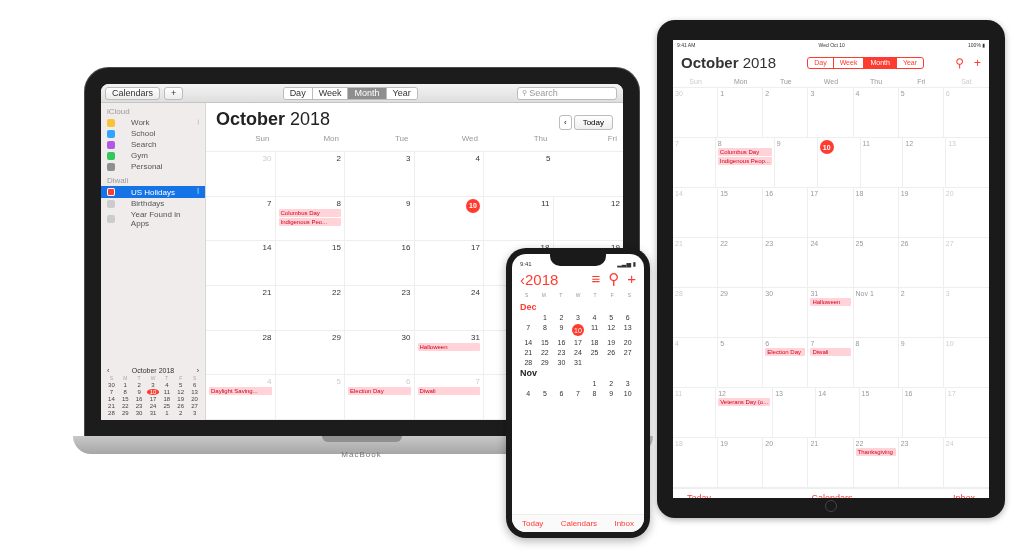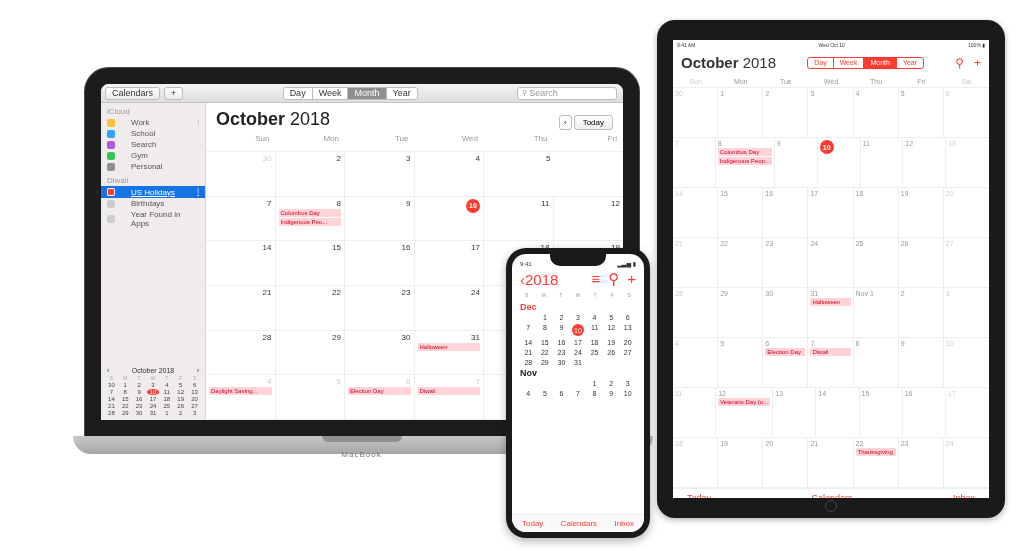--- a/index.html
+++ b/index.html
@@ -18,21 +18,21 @@
   .mac-seg > div { padding:0 6px; display:flex; align-items:center; border-right:1px solid #bcbcbc; background:#fff; }
   .mac-seg > div:last-child { border-right:none; }
   .mac-seg > div.active { background:#8e8e8e; color:#fff; }
   .mac-search { display:flex; align-items:center; background:#fff; border:1px solid #bcbcbc; border-radius:3px; height:13px; padding:0 4px; margin-right:6px; width:100px; color:#999; }
 
   .mac-body { display:flex; height:calc(100% - 19px); }
   .mac-side { width:105px; background:#efeceb; font-size:8px; color:#555; border-right:1px solid #d6d6d6; display:flex; flex-direction:column; }
   .mac-side h5 { color:#9b9b9b; font-size:8px; font-weight:500; padding:4px 6px 1px; }
   .mac-cal { display:flex; align-items:center; padding:1px 6px; gap:16px; }
   .mac-check { width:8px; height:8px; border-radius:2px; display:inline-block; }
-  .mac-cal.sel { background:#1473e6; color:#fff;text-decoration:underline; }
+  .mac-cal.sel { background:#1473e6; color:#fff; }
   .mini { margin-top:auto; padding:3px 4px 4px; font-size:6px; color:#444; }
   .mini-head { display:flex; justify-content:space-between; align-items:center; font-size:7px; padding:0 2px 1px; color:#333; }
   .mini-grid { display:grid; grid-template-columns:repeat(7,1fr); text-align:center; gap:1px; }
   .mini-grid .hd { color:#aaa; font-size:5px; }
   .mini-grid .td { font-size:6px; }
   .mini-grid .today { background:#ff3b30; color:#fff; border-radius:50%; }
 
   .mac-main { flex:1; display:flex; flex-direction:column; }
   .mac-title { display:flex; justify-content:space-between; align-items:center; padding:6px 10px 4px; }
   .mac-title h1 { font-size:18px; font-weight:300; color:#222; }

